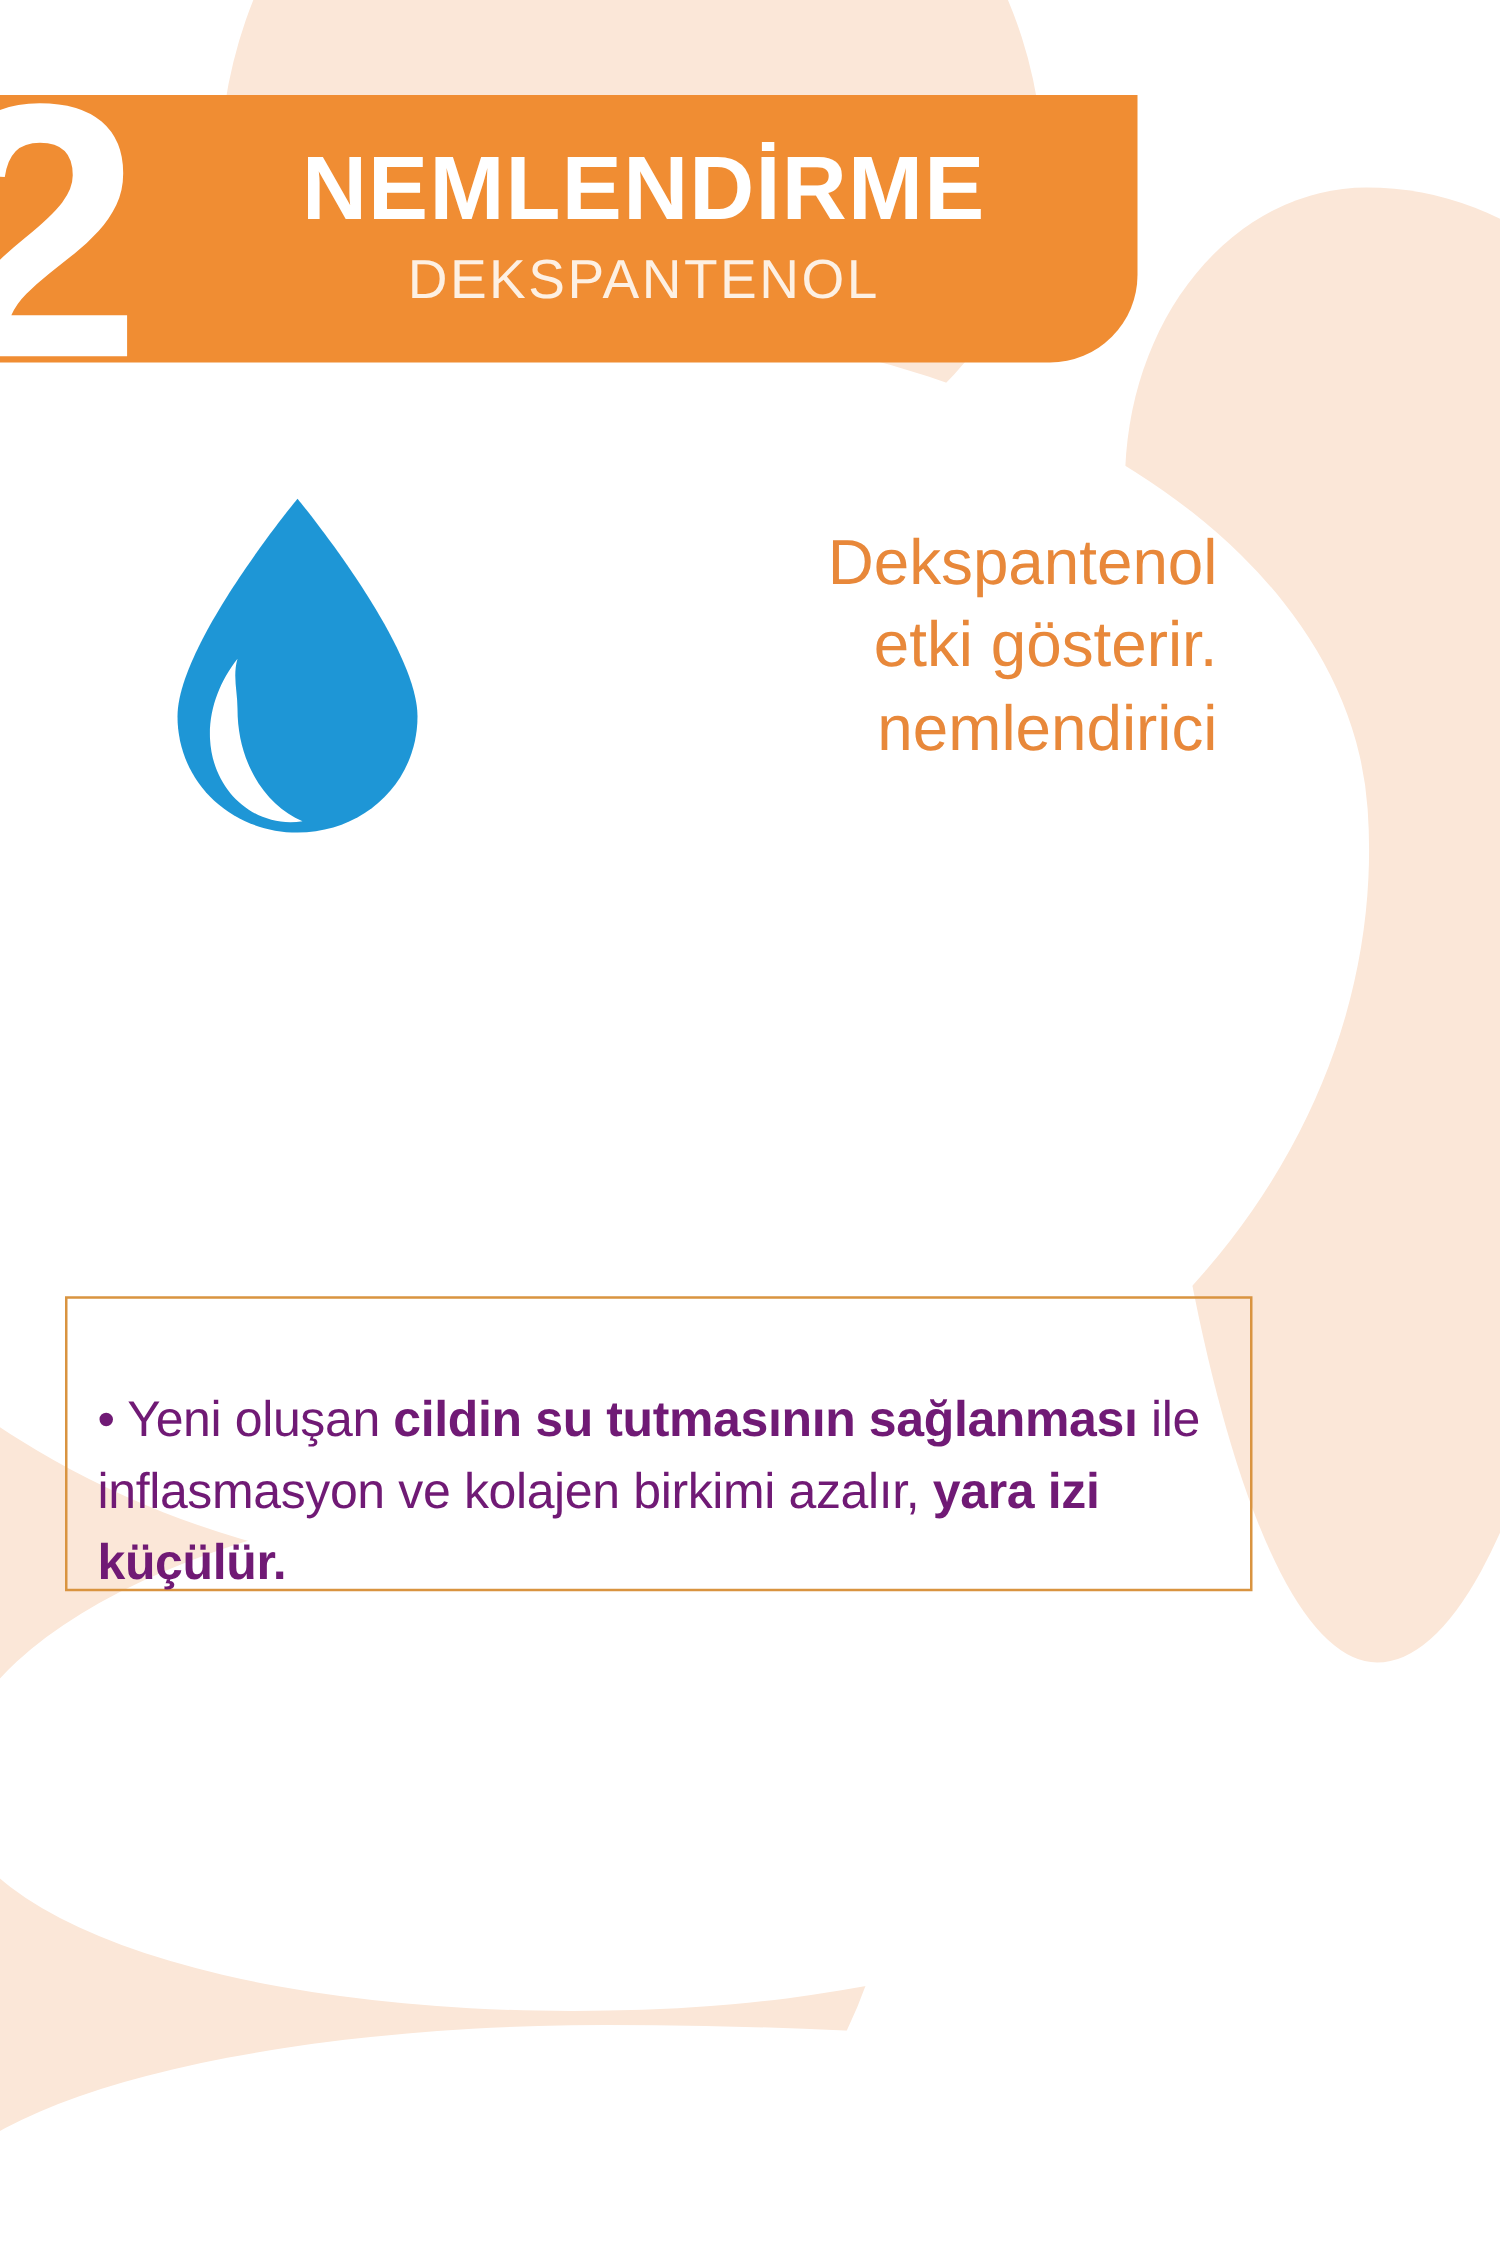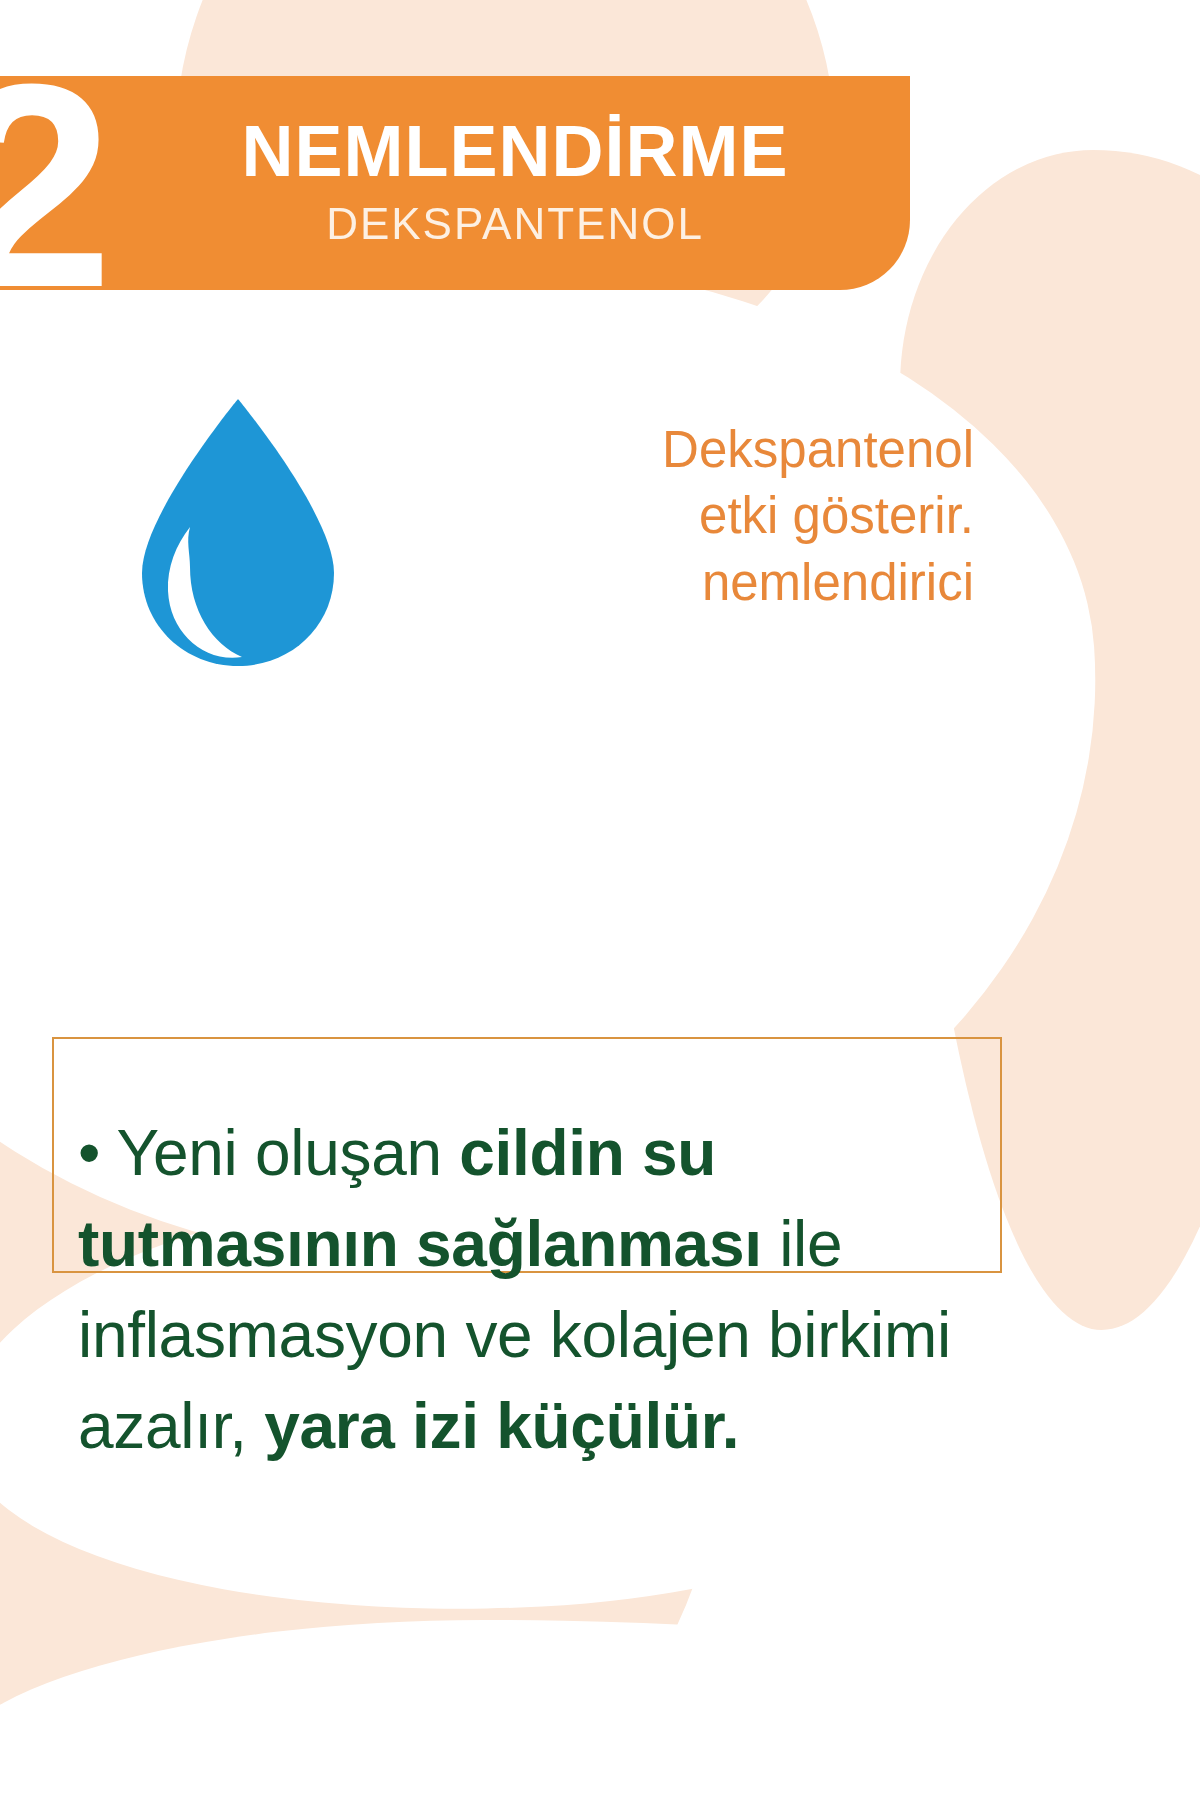--- a/index.html
+++ b/index.html
@@ -194,22 +194,22 @@
     border: 2px solid #d99440;
     box-sizing: border-box;
     background: transparent;
     z-index: 6;
   }
   .info-text {
     position: absolute;
     left: 78px;
     top: 1108px;
     width: 940px;
-    color: #14532d;
-    font-size: 64px;
+    color: #701a75;
+    font-size: 40px;
     line-height: 1.42;
     letter-spacing: -0.3px;
     z-index: 7;
   }
   .info-text b { font-weight: bold; }
 </style>
 </head>
 <body>
 
 <div class="poster">

